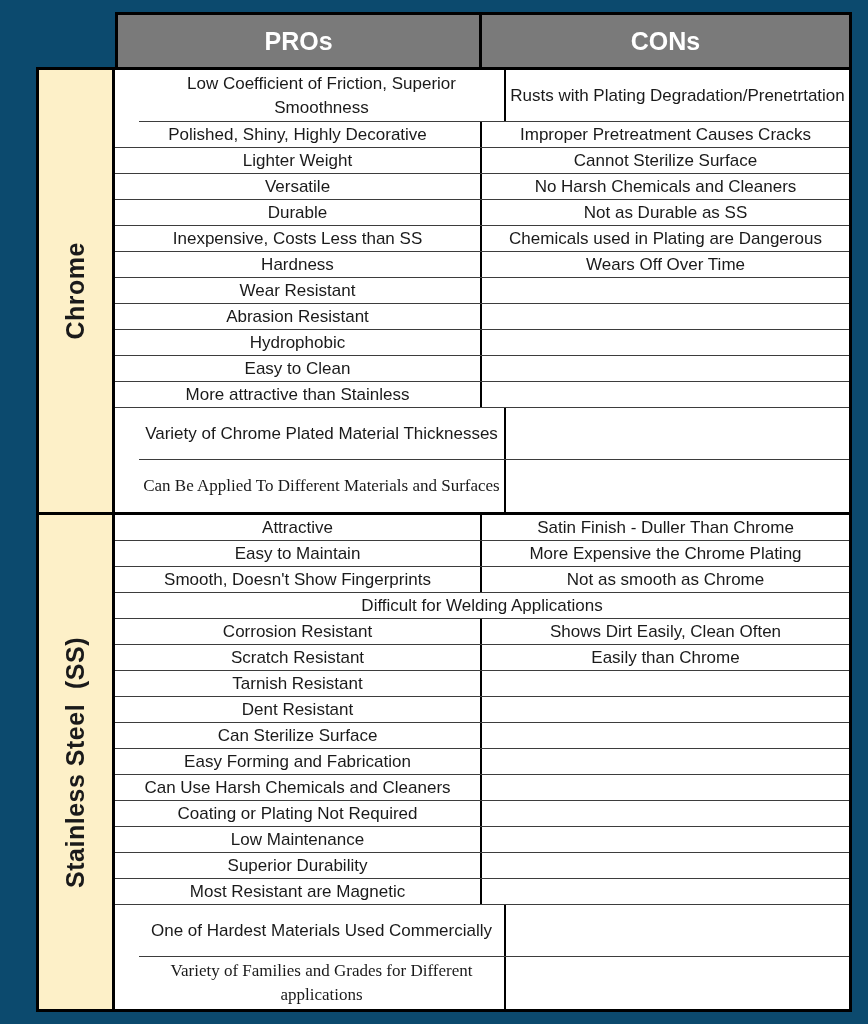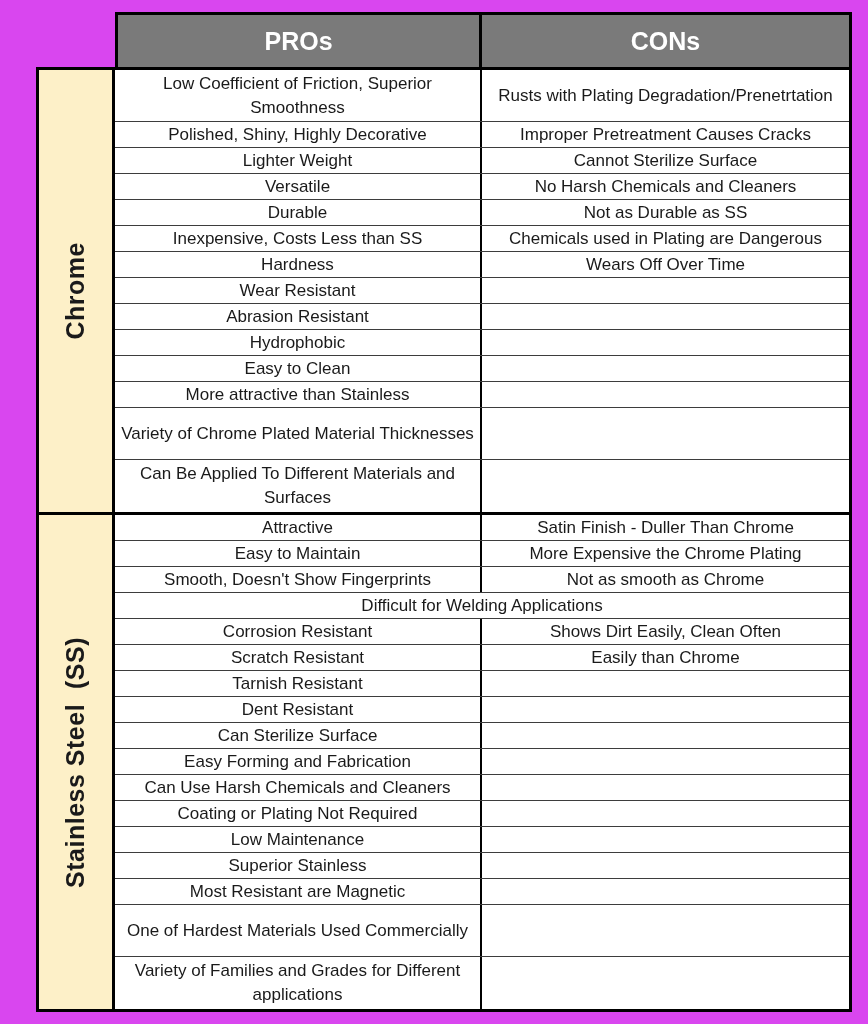--- a/index.html
+++ b/index.html
@@ -1,19 +1,19 @@
 <!DOCTYPE html>
 <html><head>
 <meta charset="utf-8">
 <style>
   html,body{margin:0;padding:0;}
   .page{
     position:relative;
     width:868px;height:1024px;
-    background:#d946ef;
+    background:#0c4a6e;
     font-family:"Liberation Sans","DejaVu Sans",sans-serif;
     color:#1a1a1a;
     overflow:hidden;
   }
   .tbl{
     position:absolute;
     left:36px;top:12px;
     width:816px;
   }
   
@@ -60,22 +60,22 @@
     white-space:pre;
     color:#1a1a1a;
   }
   .rows{flex:1;display:flex;flex-direction:column;}
   .row{
     display:flex;
     box-sizing:border-box;
     height:26px;
     border-bottom:1.5px solid #3d3d3d;
   }
-  .row.tall{height:52px;}
-  .row:last-child{border-bottom:none;}
+  .row.tall{height:52px;margin-left:24px;}
+  .row:last-child{border-bottom:none;font-family:Liberation Serif, serif;}
   .cell{
     box-sizing:border-box;
     display:flex;align-items:center;justify-content:center;
     text-align:center;
     font-size:17px;
     line-height:24px;
     padding:0 4px;
     overflow:hidden;
   }
   .cell.pro{width:367px;border-right:2px solid #000;}
@@ -204,21 +204,21 @@
             </div>
             <div class="row">
               <div class="cell pro">Coating or Plating Not Required</div>
               <div class="cell con"></div>
             </div>
             <div class="row">
               <div class="cell pro">Low Maintenance</div>
               <div class="cell con"></div>
             </div>
             <div class="row">
-              <div class="cell pro">Superior Stainless</div>
+              <div class="cell pro">Superior Durability</div>
               <div class="cell con"></div>
             </div>
             <div class="row">
               <div class="cell pro">Most Resistant are Magnetic</div>
               <div class="cell con"></div>
             </div>
             <div class="row tall">
               <div class="cell pro">One of Hardest Materials Used Commercially</div>
               <div class="cell con"></div>
             </div>

